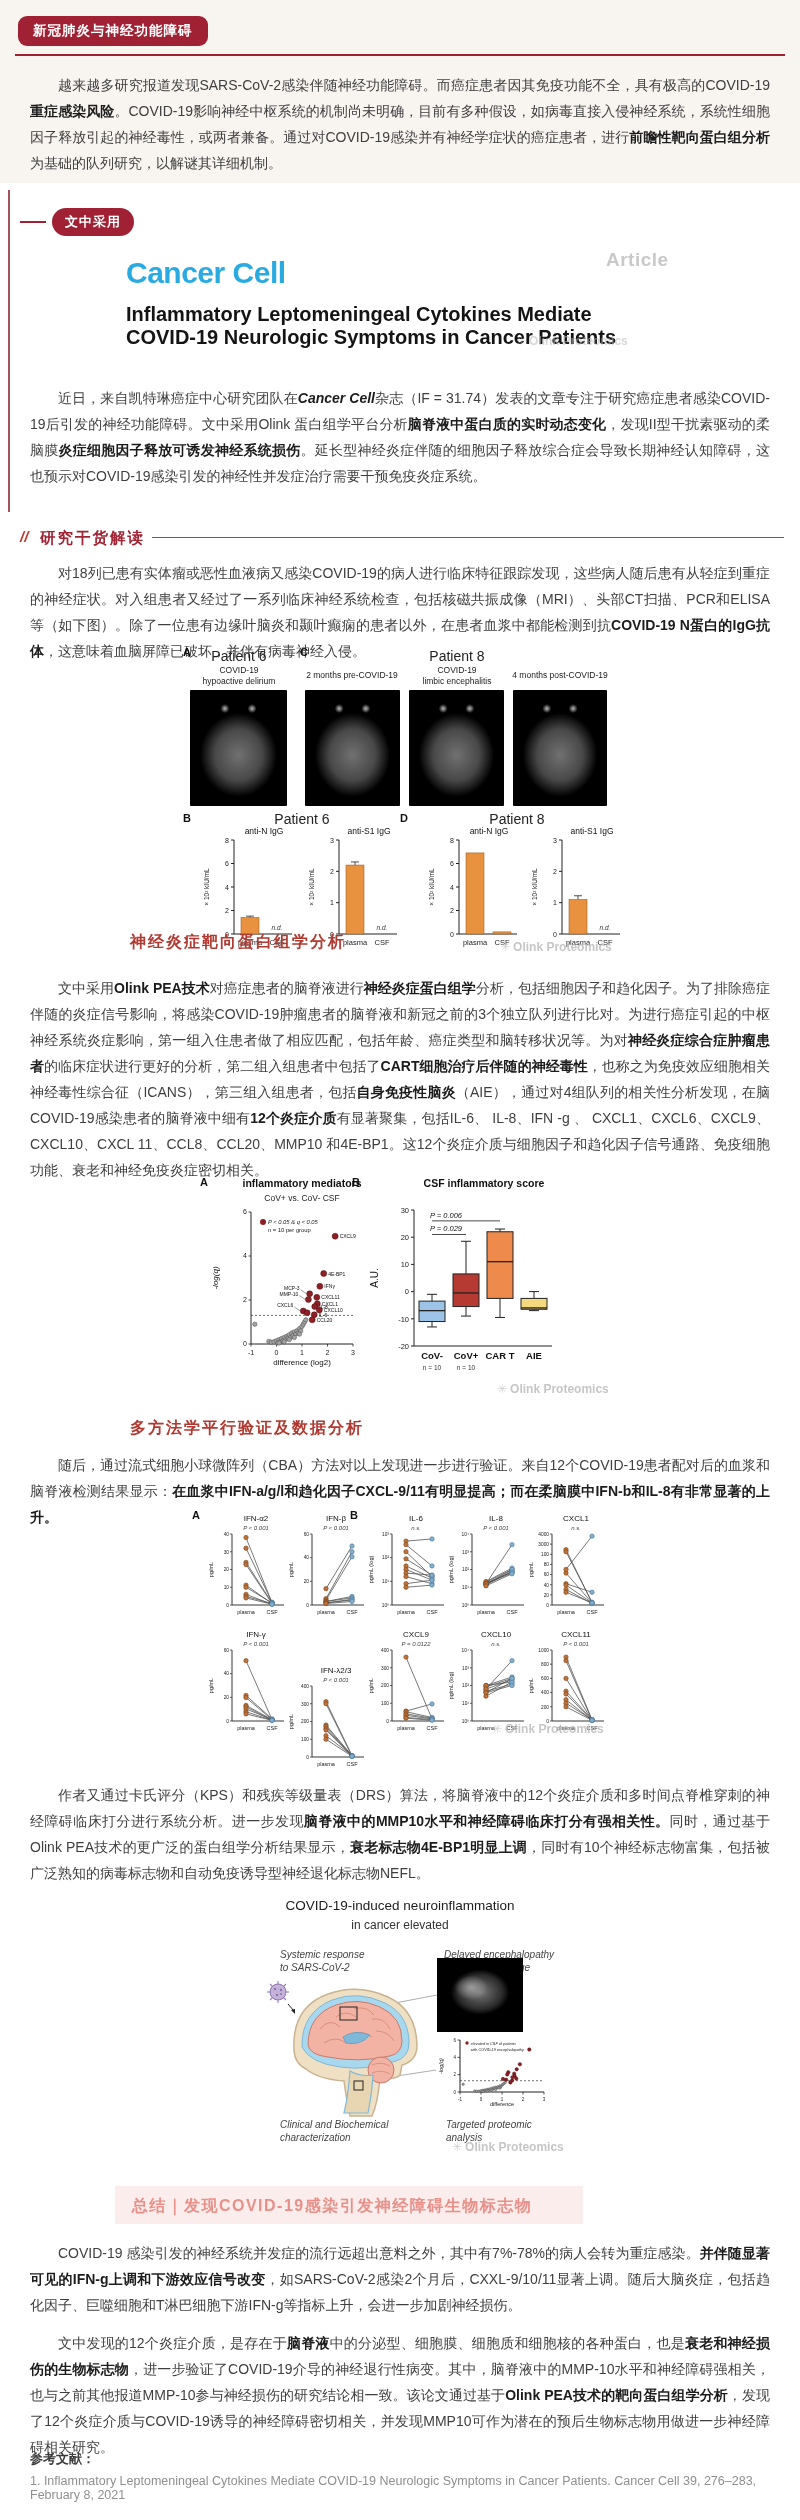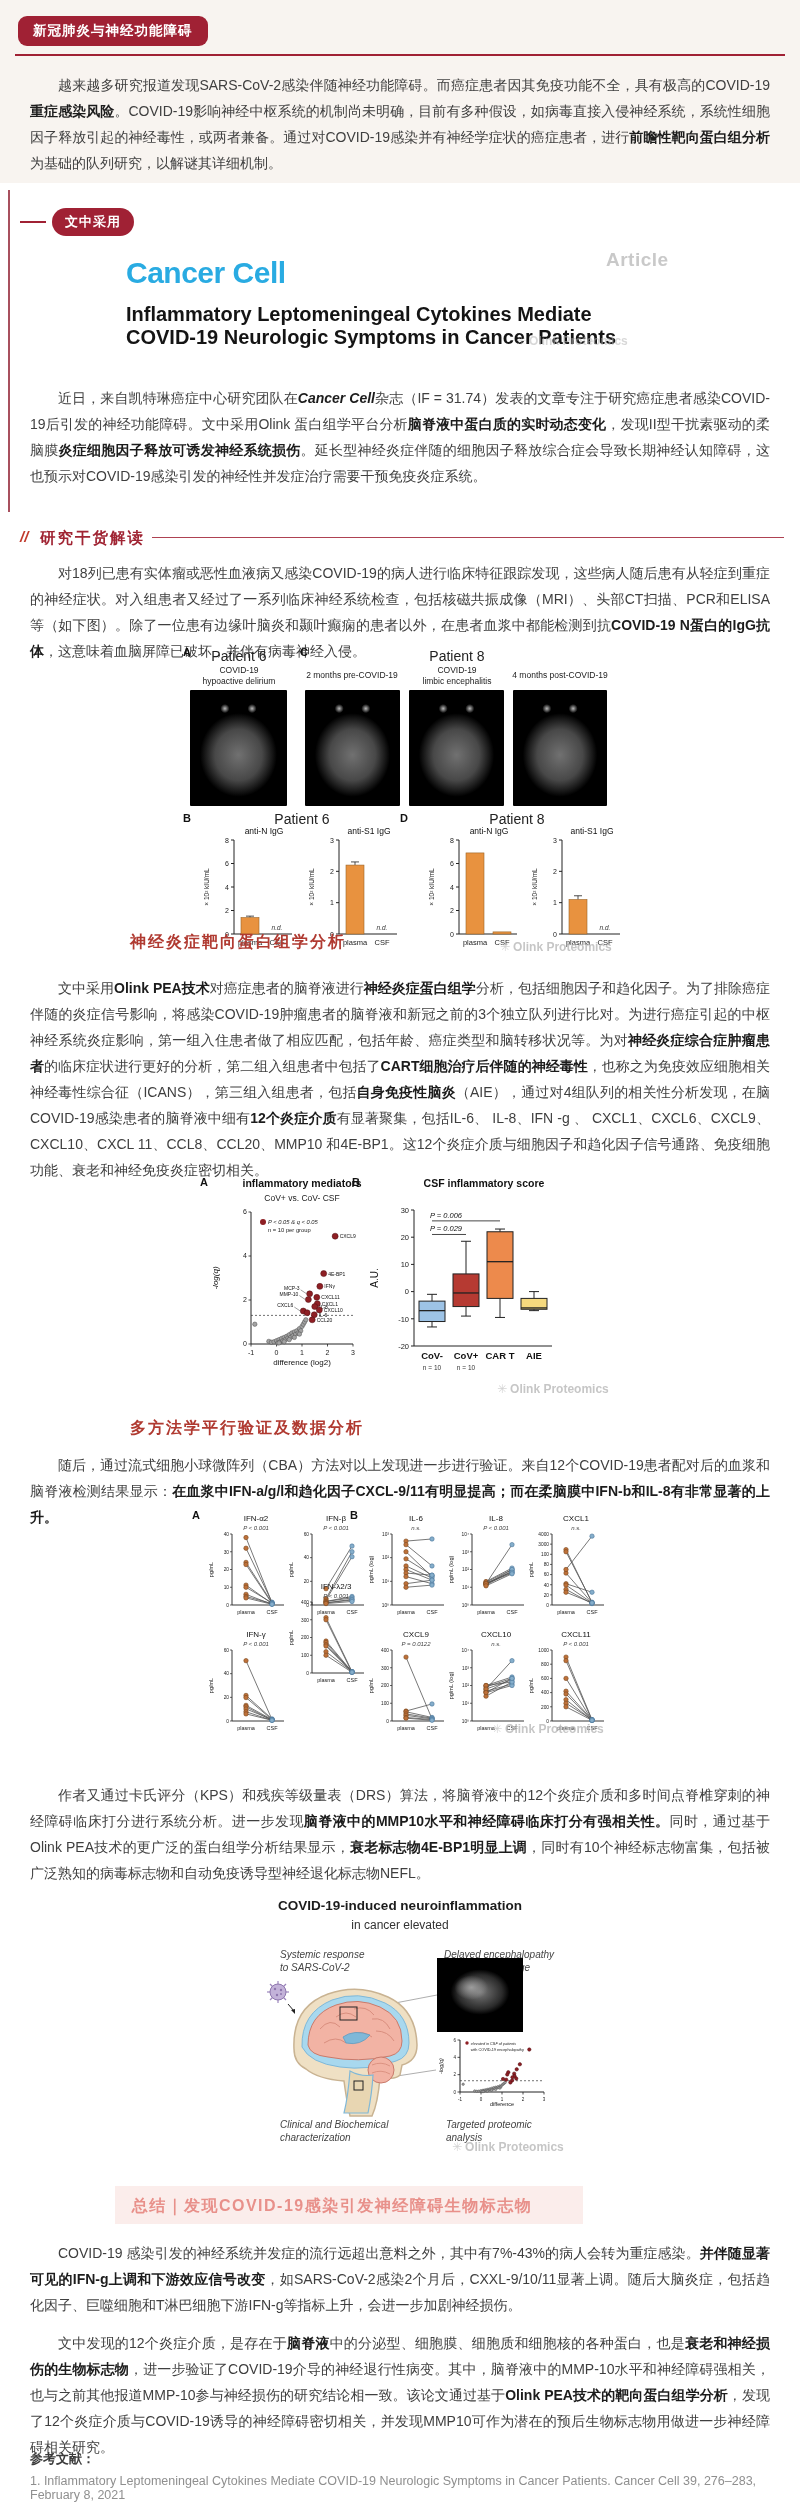--- a/index.html
+++ b/index.html
@@ -589,21 +589,21 @@
       <line x1="40" y1="80.93" x2="66" y2="91.58" stroke="#555" stroke-width="0.8"></line>
       <circle cx="40" cy="80.93" r="2.2" fill="#BE713A" stroke="#7A481E" stroke-width="0.6"></circle>
       <circle cx="66" cy="91.58" r="2.2" fill="#85AECB" stroke="#4A759B" stroke-width="0.6"></circle>
       <line x1="40" y1="83.77" x2="66" y2="92.29" stroke="#555" stroke-width="0.8"></line>
       <circle cx="40" cy="83.77" r="2.2" fill="#BE713A" stroke="#7A481E" stroke-width="0.6"></circle>
       <circle cx="66" cy="92.29" r="2.2" fill="#85AECB" stroke="#4A759B" stroke-width="0.6"></circle>
       <line x1="40" y1="85.9" x2="66" y2="92.29" stroke="#555" stroke-width="0.8"></line>
       <circle cx="40" cy="85.9" r="2.2" fill="#BE713A" stroke="#7A481E" stroke-width="0.6"></circle>
       <circle cx="66" cy="92.29" r="2.2" fill="#85AECB" stroke="#4A759B" stroke-width="0.6"></circle>
     </svg></div>
-<div id="pp6" class="chart" style="left:286px;top:1580px;text-align:center;"><svg width="84" height="124" viewBox="0 0 84 124">
+<div id="pp6" class="chart" style="left:286px;top:1664px;text-align:center;"><svg width="84" height="124" viewBox="0 0 84 124">
       <text x="50" y="9" font-size="8" fill="#111" text-anchor="middle">IFN-λ2/3</text>
       <text x="50" y="18" font-size="6" font-style="italic" fill="#444" text-anchor="middle">P &lt; 0.001</text>
       <line x1="26" y1="22" x2="26" y2="93" stroke="#222" stroke-width="0.9"></line>
       <line x1="24" y1="93" x2="26" y2="93" stroke="#222" stroke-width="0.7"></line>
       <text x="23" y="94.8" font-size="4.8" fill="#222" text-anchor="end">0</text>
       <line x1="24" y1="75.25" x2="26" y2="75.25" stroke="#222" stroke-width="0.7"></line>
       <text x="23" y="77.05" font-size="4.8" fill="#222" text-anchor="end">100</text>
       <line x1="24" y1="57.5" x2="26" y2="57.5" stroke="#222" stroke-width="0.7"></line>
       <text x="23" y="59.3" font-size="4.8" fill="#222" text-anchor="end">200</text>
       <line x1="24" y1="39.75" x2="26" y2="39.75" stroke="#222" stroke-width="0.7"></line>
@@ -767,21 +767,21 @@
       <circle cx="40" cy="75.25" r="2.2" fill="#BE713A" stroke="#7A481E" stroke-width="0.6"></circle>
       <circle cx="66" cy="91.58" r="2.2" fill="#85AECB" stroke="#4A759B" stroke-width="0.6"></circle>
       <line x1="40" y1="78.8" x2="66" y2="92.29" stroke="#555" stroke-width="0.8"></line>
       <circle cx="40" cy="78.8" r="2.2" fill="#BE713A" stroke="#7A481E" stroke-width="0.6"></circle>
       <circle cx="66" cy="92.29" r="2.2" fill="#85AECB" stroke="#4A759B" stroke-width="0.6"></circle>
     </svg></div>
 <div class="wm" style="left:492px;top:1722px;"><span class="o">✳</span><span>Olink Proteomics</span></div>
 
 <div class="para" style="top:1782px;"><span>作者又通过卡氏评分（KPS）和残疾等级量表（DRS）算法，将脑脊液中的12个炎症介质和多时间点脊椎穿刺的神经障碍临床打分进行系统分析。进一步发现</span><span class="b">脑脊液中的MMP10水平和神经障碍临床打分有强相关性。</span><span>同时，通过基于Olink PEA技术的更广泛的蛋白组学分析结果显示，</span><span class="b">衰老标志物4E-BP1明显上调</span><span>，同时有10个神经标志物富集，包括被广泛熟知的病毒标志物和自动免疫诱导型神经退化标志物NEFL。</span></div>
 
-<div class="ga-title" style="top:1898px;font-size:13.5px;font-weight:bold;">COVID-19-induced neuroinflammation</div>
+<div class="ga-title" style="top:1898px;font-size:13.5px;font-weight:normal;">COVID-19-induced neuroinflammation</div>
 <div class="ga-title" style="top:1918px;font-size:12px;color:#333;">in cancer elevated</div>
 <div class="ga-lab" style="left:268px;top:1948px;">
   <div>Systemic response</div>
   <div>to SARS-CoV-2</div>
 </div>
 <div class="ga-lab" style="left:432px;top:1948px;">
   <div>Delayed encephalopathy</div>
   <div>and neural damage</div>
 </div>
 
@@ -904,17 +904,17 @@
   <div>characterization</div>
 </div>
 <div class="ga-lab" style="left:434px;top:2118px;">
   <div>Targeted proteomic</div>
   <div>analysis</div>
 </div>
 <div class="wm" style="left:452px;top:2140px;"><span class="o">✳</span><span>Olink Proteomics</span></div>
 
 <div class="abs sum-bar"></div>
 <div class="abs sum-title">总结｜发现COVID-19感染引发神经障碍生物标志物</div>
-<div class="para" style="top:2240px;"><span>COVID-19 感染引发的神经系统并发症的流行远超出意料之外，其中有7%-43%的病人会转为重症感染。</span><span class="b">并伴随显著可见的IFN-g上调和下游效应信号改变</span><span>，如SARS-CoV-2感染2个月后，CXXL-9/10/11显著上调。随后大脑炎症，包括趋化因子、巨噬细胞和T淋巴细胞下游IFN-g等指标上升，会进一步加剧神经损伤。</span></div>
+<div class="para" style="top:2240px;"><span>COVID-19 感染引发的神经系统并发症的流行远超出意料之外，其中有7%-78%的病人会转为重症感染。</span><span class="b">并伴随显著可见的IFN-g上调和下游效应信号改变</span><span>，如SARS-CoV-2感染2个月后，CXXL-9/10/11显著上调。随后大脑炎症，包括趋化因子、巨噬细胞和T淋巴细胞下游IFN-g等指标上升，会进一步加剧神经损伤。</span></div>
 <div class="para" style="top:2330px;"><span>文中发现的12个炎症介质，是存在于</span><span class="b">脑脊液</span><span>中的分泌型、细胞膜、细胞质和细胞核的各种蛋白，也是</span><span class="b">衰老和神经损伤的生物标志物</span><span>，进一步验证了COVID-19介导的神经退行性病变。其中，脑脊液中的MMP-10水平和神经障碍强相关，也与之前其他报道MMP-10参与神经损伤的研究结论相一致。该论文通过基于</span><span class="b">Olink PEA技术的靶向蛋白组学分析</span><span>，发现了12个炎症介质与COVID-19诱导的神经障碍密切相关，并发现MMP10可作为潜在的预后生物标志物用做进一步神经障碍相关研究。</span></div>
 
 <div class="abs ref-label">参考文献：</div>
 <div class="abs ref-item">1. Inflammatory Leptomeningeal Cytokines Mediate COVID-19 Neurologic Symptoms in Cancer Patients. Cancer Cell 39, 276–283, February 8, 2021</div>
 
 </body></html>

